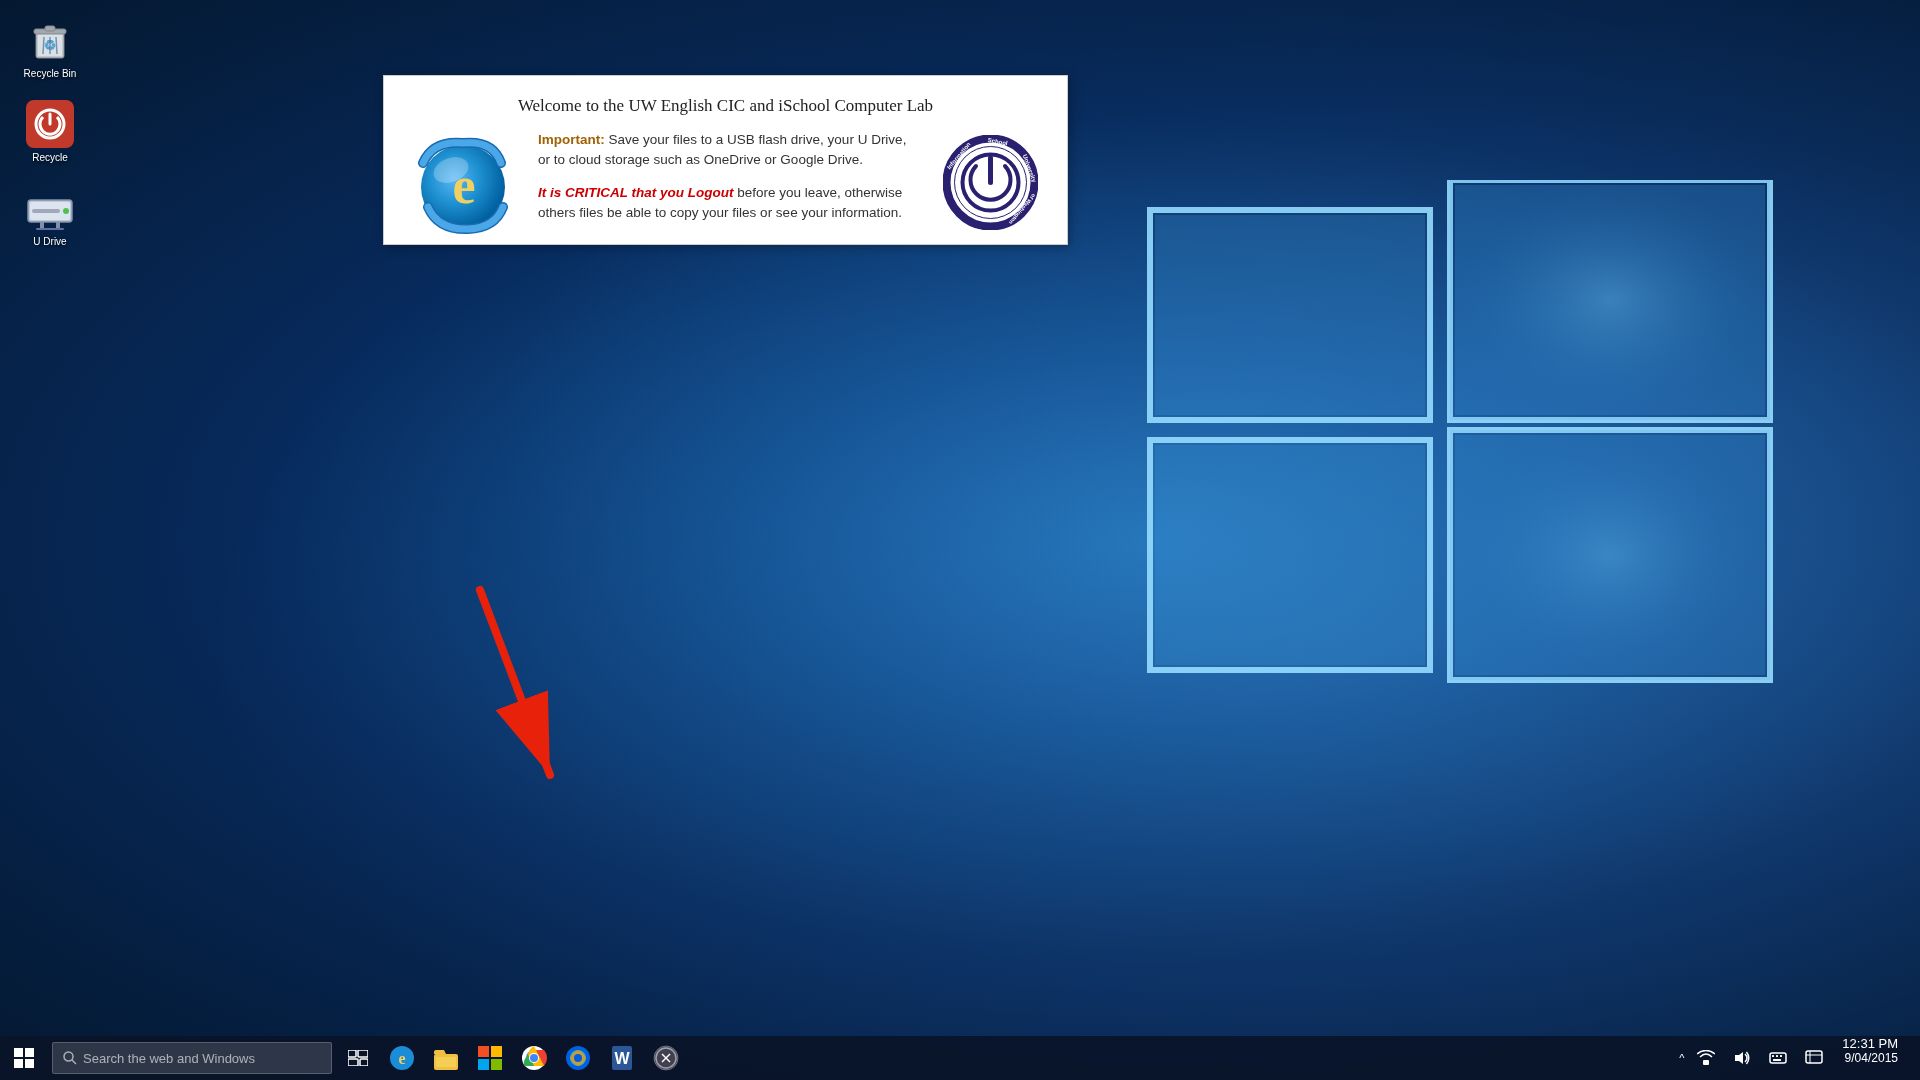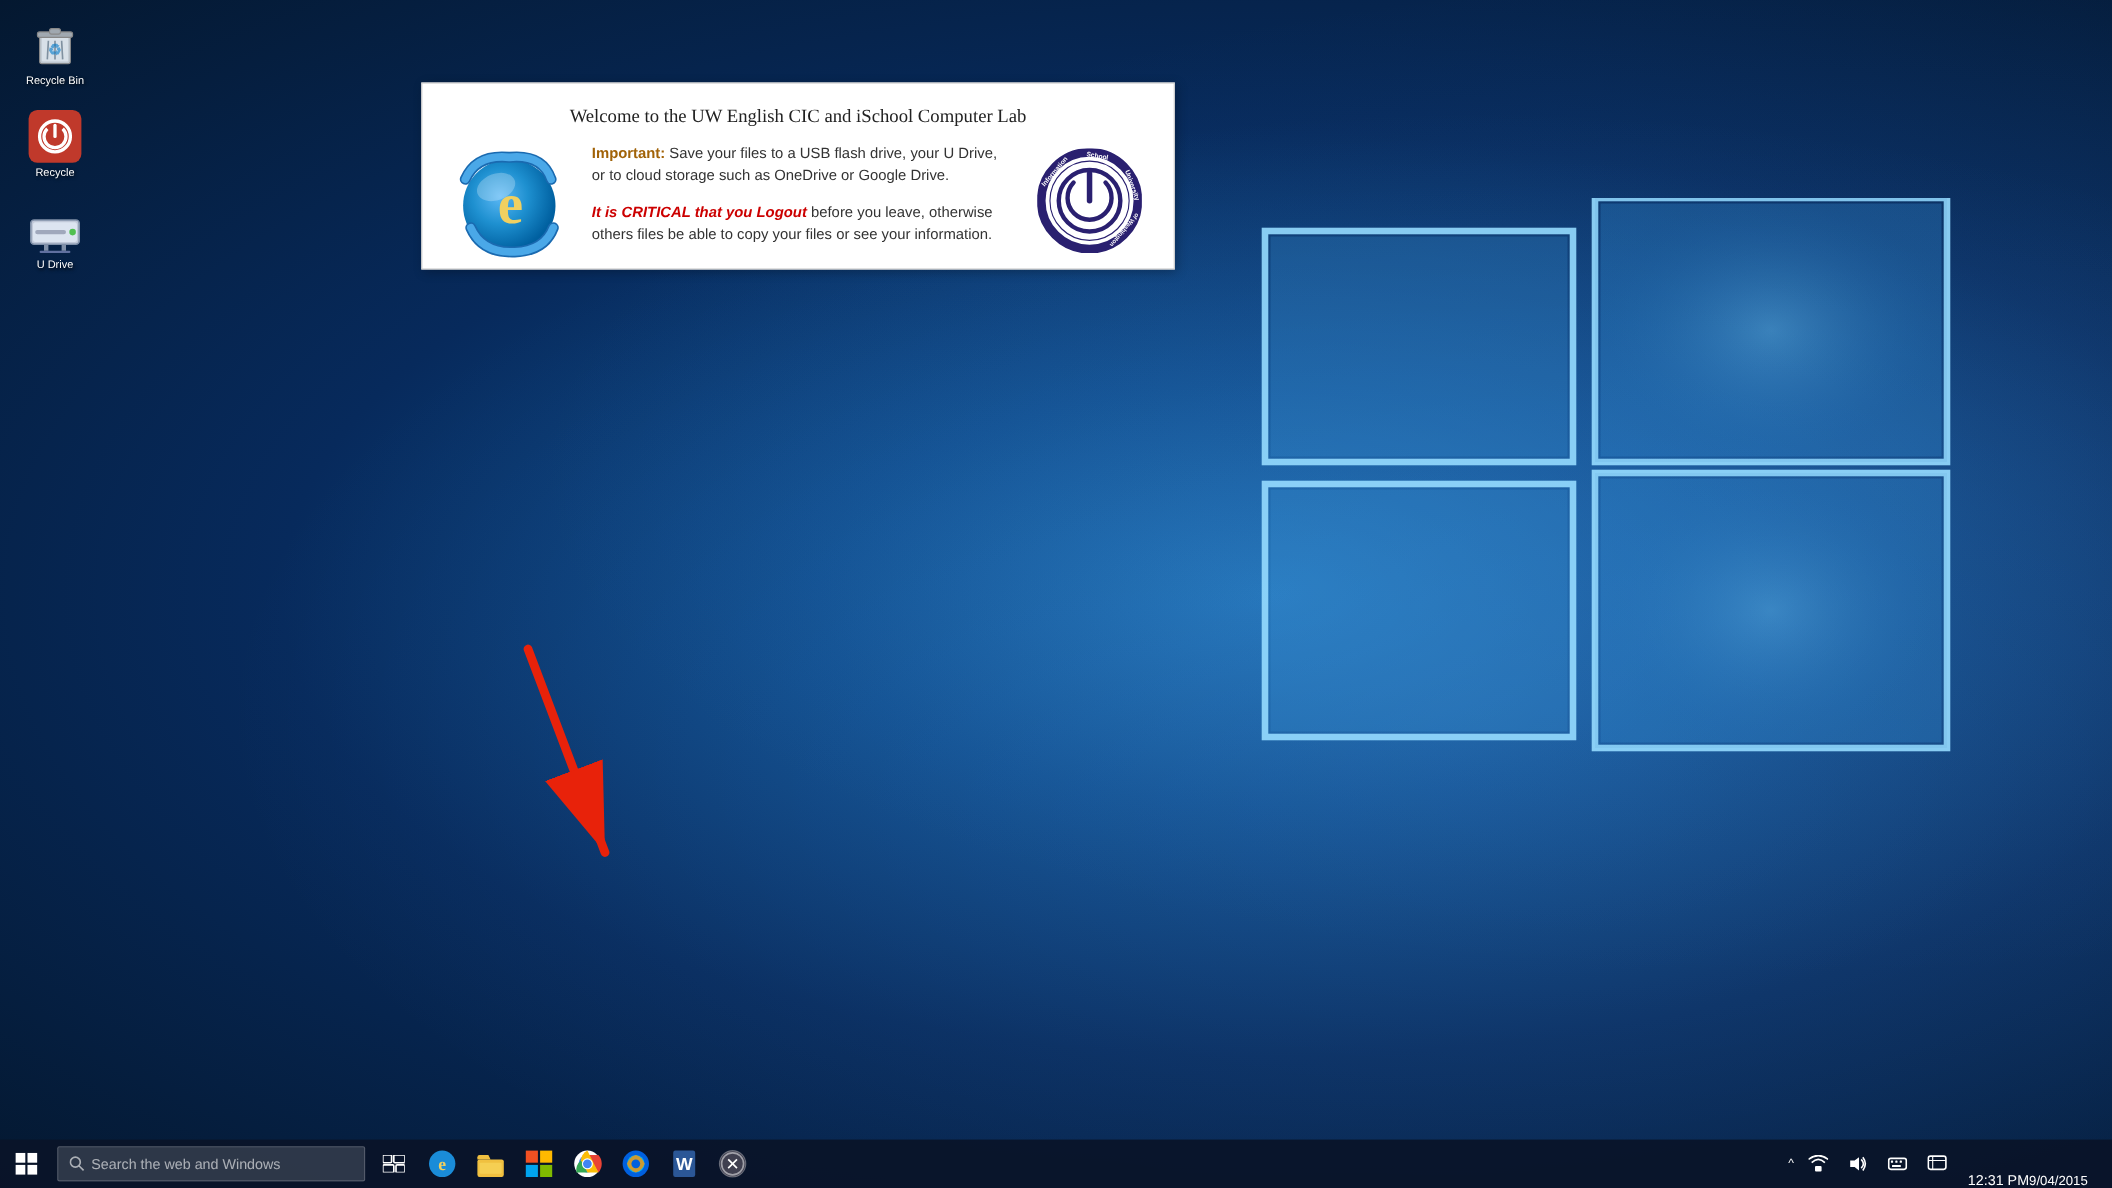--- a/index.html
+++ b/index.html
@@ -289,21 +289,21 @@
       display: flex;
       align-items: center;
       justify-content: center;
       cursor: pointer;
       color: white;
       font-size: 18px;
     }
 
     .taskbar-clock {
       display: flex;
-      flex-direction: row;
+      flex-direction: column;
       align-items: flex-end;
       justify-content: flex-start;
       padding: 0 10px;
       cursor: pointer;
       height: 44px;
     }
 
     .clock-time {
       color: white;
       font-size: 13px;

